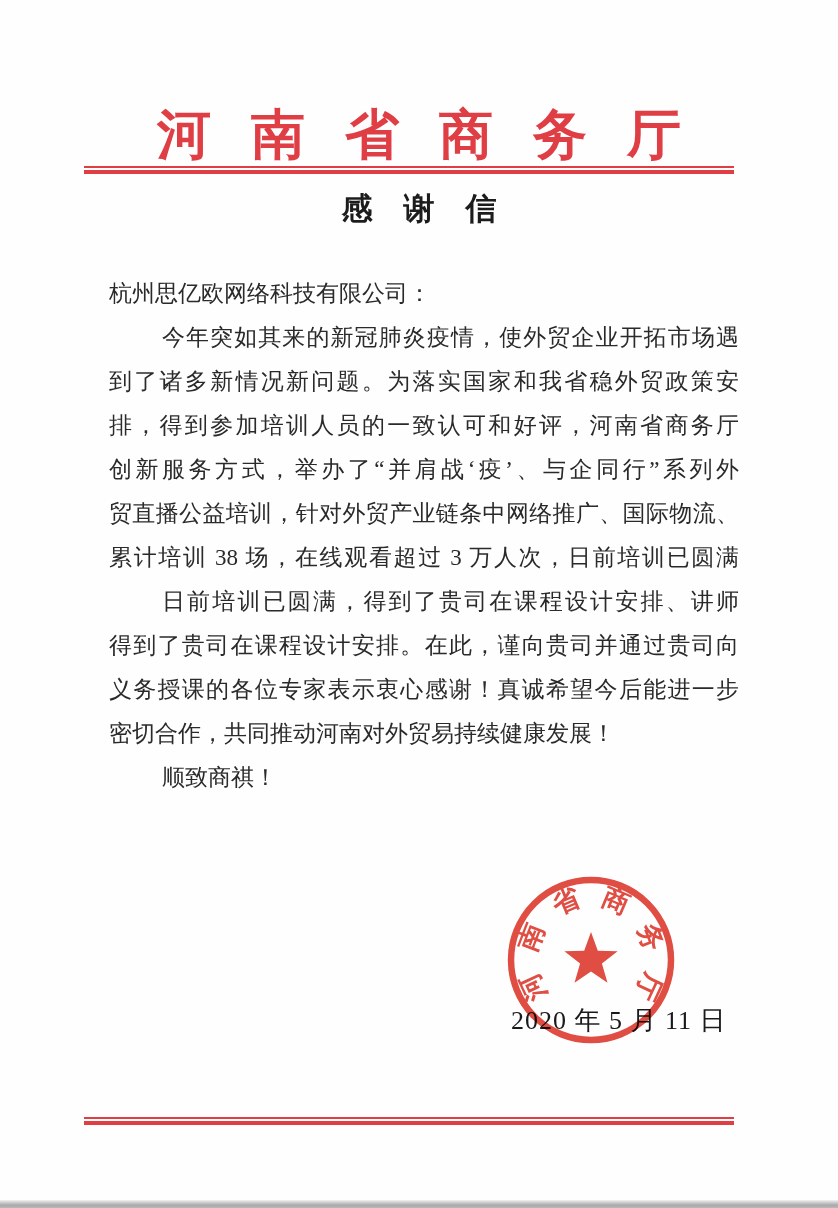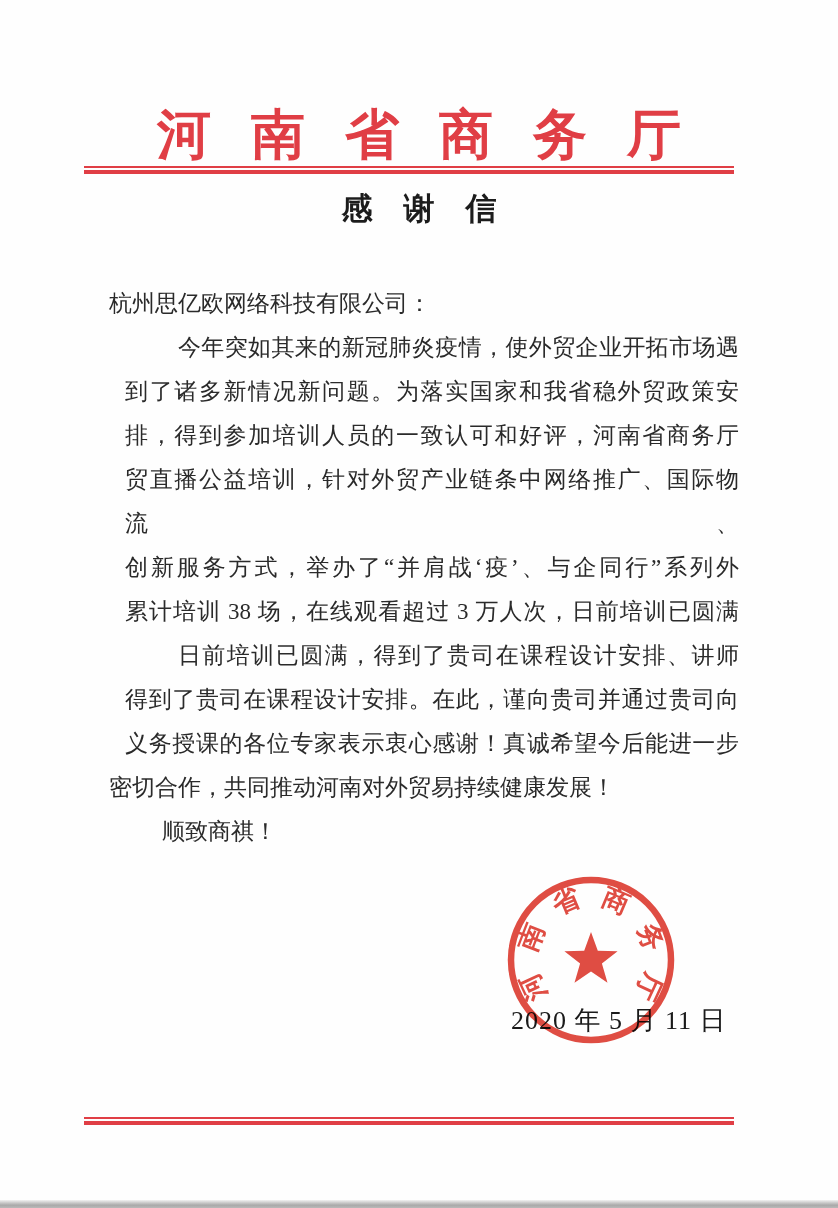--- a/index.html
+++ b/index.html
@@ -25,27 +25,27 @@
   .rule-top{top:166px;}
   .rule-bottom{top:1117px;}
   .letter-title{
     position:absolute;top:192px;left:0;width:838px;margin:0;
     text-align:center;
     font-size:31px;font-weight:bold;line-height:1.1;
     color:#1c1c1c;
     letter-spacing:31px;padding-left:31px;box-sizing:border-box;
   }
   .letter-body{
-    position:absolute;top:282px;left:109px;width:630px;
+    position:absolute;top:272px;left:109px;width:630px;
     font-size:23px;line-height:44px;
     color:var(--ink);
   }
   .line{min-height:44px;}
   .line.indent{text-indent:2.3em;}
-  .line.justify{text-align:justify;text-align-last:justify;margin-left:16px;}
+  .line.justify{text-align:justify;text-align-last:justify;}
   .seal{
     position:absolute;left:501px;top:870px;width:180px;height:180px;
     opacity:0.9;mix-blend-mode:multiply;
   }
   .seal text{
     font-family:"Liberation Serif","DejaVu Serif",serif;
     font-size:27px;font-weight:bold;
     fill:var(--stamp-red);
   }
   .letter-date{
@@ -67,22 +67,22 @@
 
   <div class="rule rule-top"></div>
 
   <h1 class="letter-title">感谢信</h1>
 
   <div class="letter-body">
       <div class="line">杭州思亿欧网络科技有限公司：</div>
       <div class="line indent justify">今年突如其来的新冠肺炎疫情，使外贸企业开拓市场遇</div>
       <div class="line justify">到了诸多新情况新问题。为落实国家和我省稳外贸政策安</div>
       <div class="line justify">排，得到参加培训人员的一致认可和好评，河南省商务厅</div>
+      <div class="line justify">创新服务方式，举办了“并肩战‘疫’、与企同行”系列外</div>
       <div class="line justify">贸直播公益培训，针对外贸产业链条中网络推广、国际物流、</div>
-      <div class="line justify">创新服务方式，举办了“并肩战‘疫’、与企同行”系列外</div>
       <div class="line justify">累计培训 38 场，在线观看超过 3 万人次，日前培训已圆满</div>
       <div class="line indent justify">日前培训已圆满，得到了贵司在课程设计安排、讲师</div>
       <div class="line justify">得到了贵司在课程设计安排。在此，谨向贵司并通过贵司向</div>
       <div class="line justify">义务授课的各位专家表示衷心感谢！真诚希望今后能进一步</div>
       <div class="line">密切合作，共同推动河南对外贸易持续健康发展！</div>
       <div class="line indent">顺致商祺！</div>
     </div>
 
   <div class="letter-date">2020 年 5 月 11 日</div>
 

